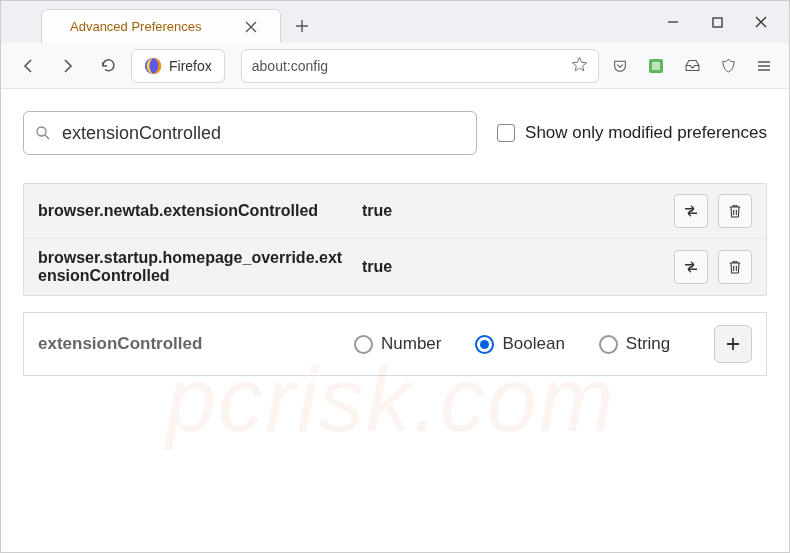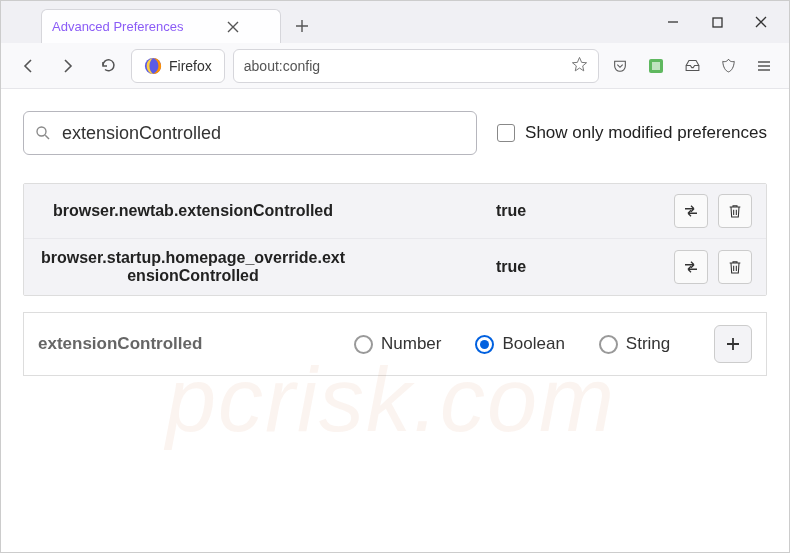--- a/index.html
+++ b/index.html
@@ -27,24 +27,24 @@
     position: relative;
   }
   .tab {
     background: #fefeff;
     border: 1px solid #d6d6db;
     border-bottom: none;
     border-radius: 6px 6px 0 0;
     height: 34px;
     display: flex;
     align-items: center;
-    padding: 0 10px 0 10px;
+    padding: 0 10px 0 28px;
     gap: 40px;
     font-size: 13px;
-    color: #8b5cf6;
+    color: #a16207;
     margin-bottom: 0;
     min-width: 240px;
   }
   .tab-close {
     border-radius: 4px;
     width: 18px; height:18px;
     display:flex;align-items:center;justify-content:center;
     color:#555;
     cursor:pointer;
   }
@@ -73,21 +73,21 @@
     display:flex;
     align-items:center;
     padding: 0 10px;
     gap: 6px;
   }
   .tb-btn {
     width:34px;height:34px;
     display:flex;align-items:center;justify-content:center;
     color:#555;border-radius:6px;
   }
-  .urlbar-wrap { display:flex; gap:8px; align-items:flex-start; flex:1; }
+  .urlbar-wrap { display:flex; gap:16px; align-items:flex-start; flex:1; }
   .identity {
     display:flex;align-items:center;gap:7px;
     background:#fff;
     border:1px solid #d6d6db;
     border-radius:6px;
     height:34px;
     padding:0 12px;
     font-size:14px;
     color:#333;
   }
@@ -150,21 +150,20 @@
     display:flex;
     align-items:center;
     min-height:52px;
     padding: 10px 14px;
     gap: 14px;
     font-size:16px;
     background:#f3f3f6;
     border-bottom: 1px solid #e8e8ec;
     font-weight:600;
     color:#222;
-    text-align:center;
   }
   .pref-row:last-child { border-bottom:none;}
   .pref-name {
     width: 310px;
     word-break: break-all;
   }
   .pref-val { flex:1; }
   .row-btns { display:flex; gap:10px;}
   .icon-btn {
     width:34px;height:34px;

